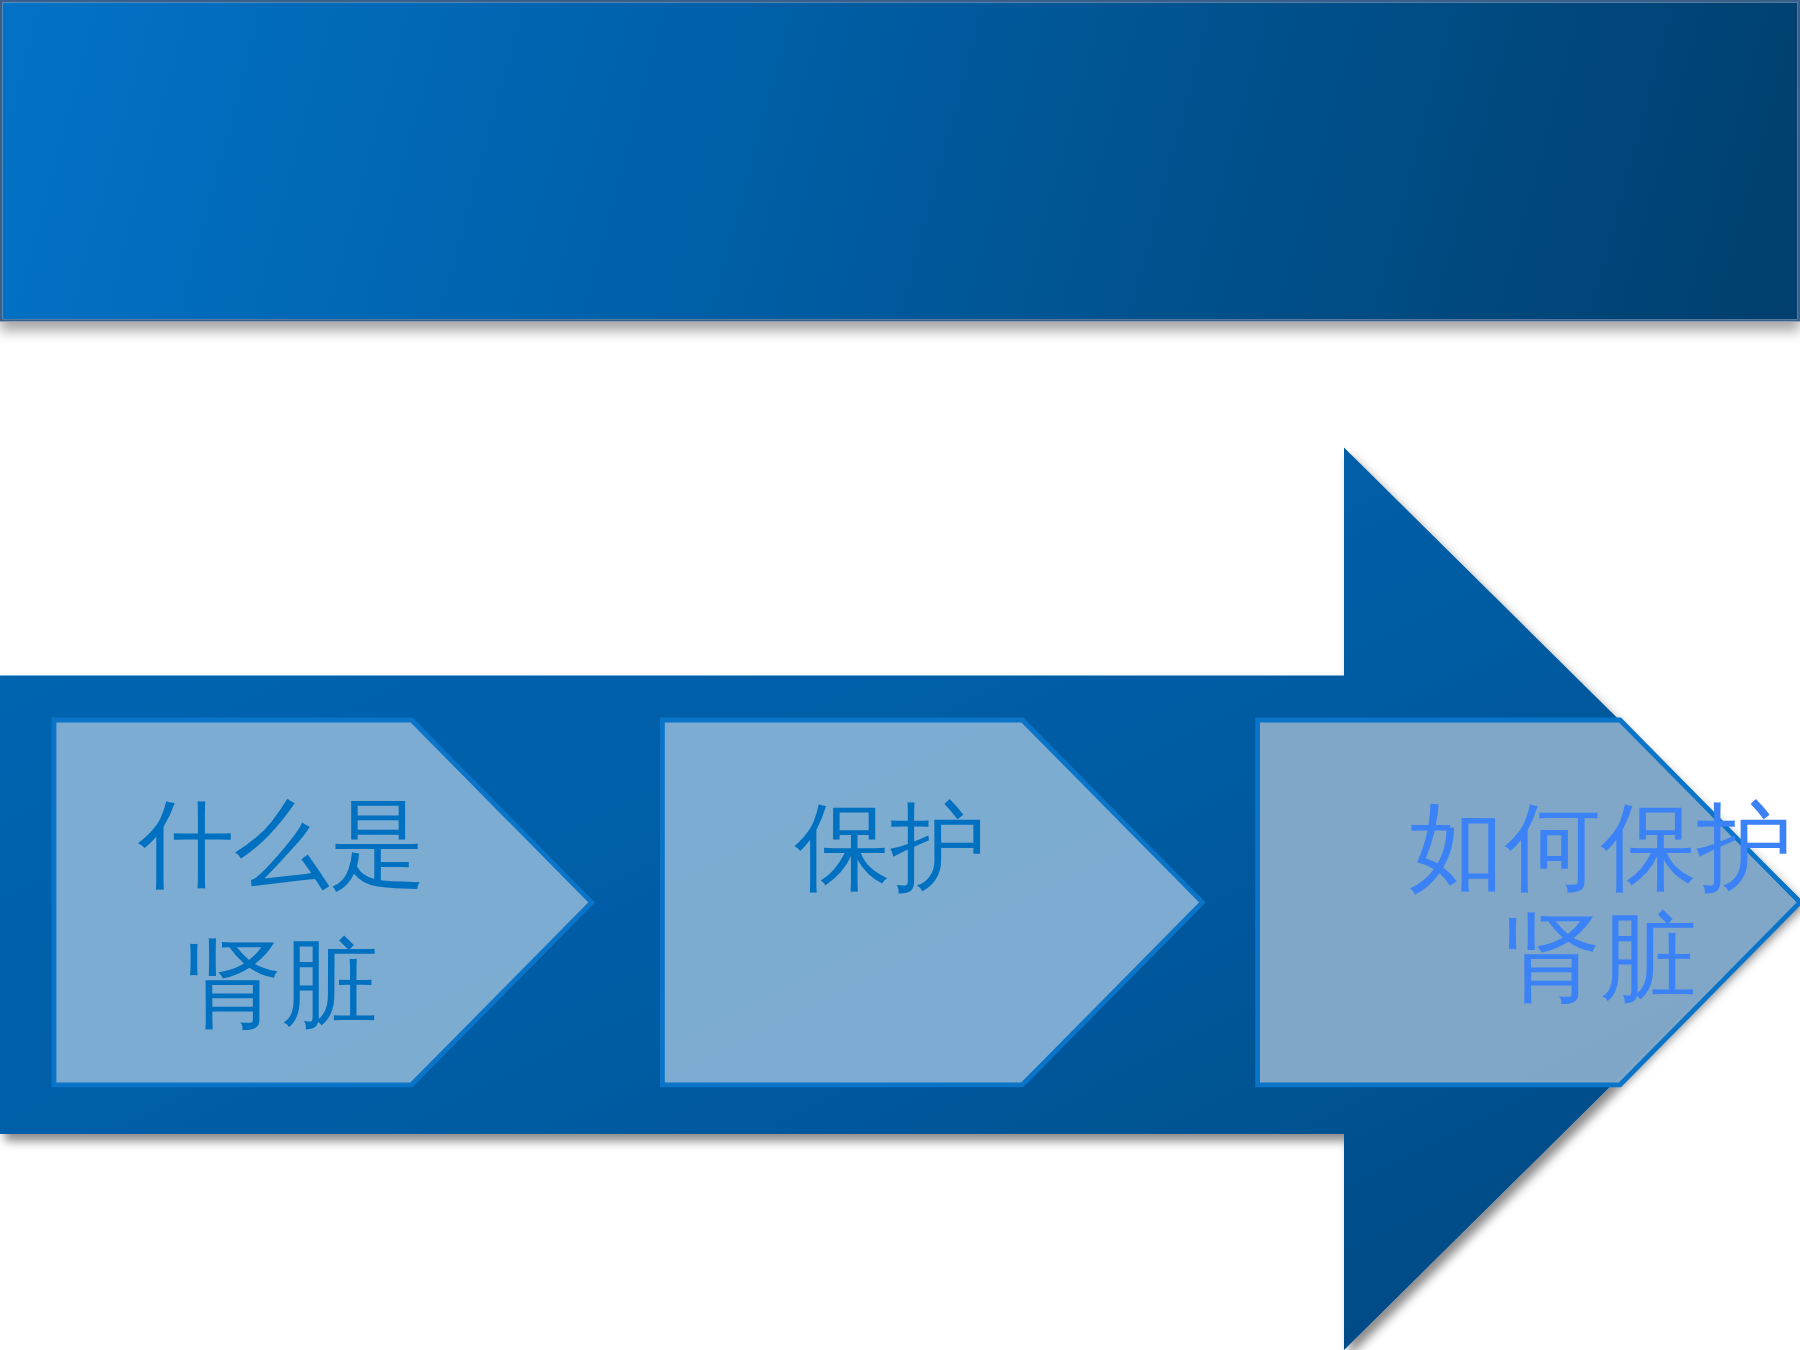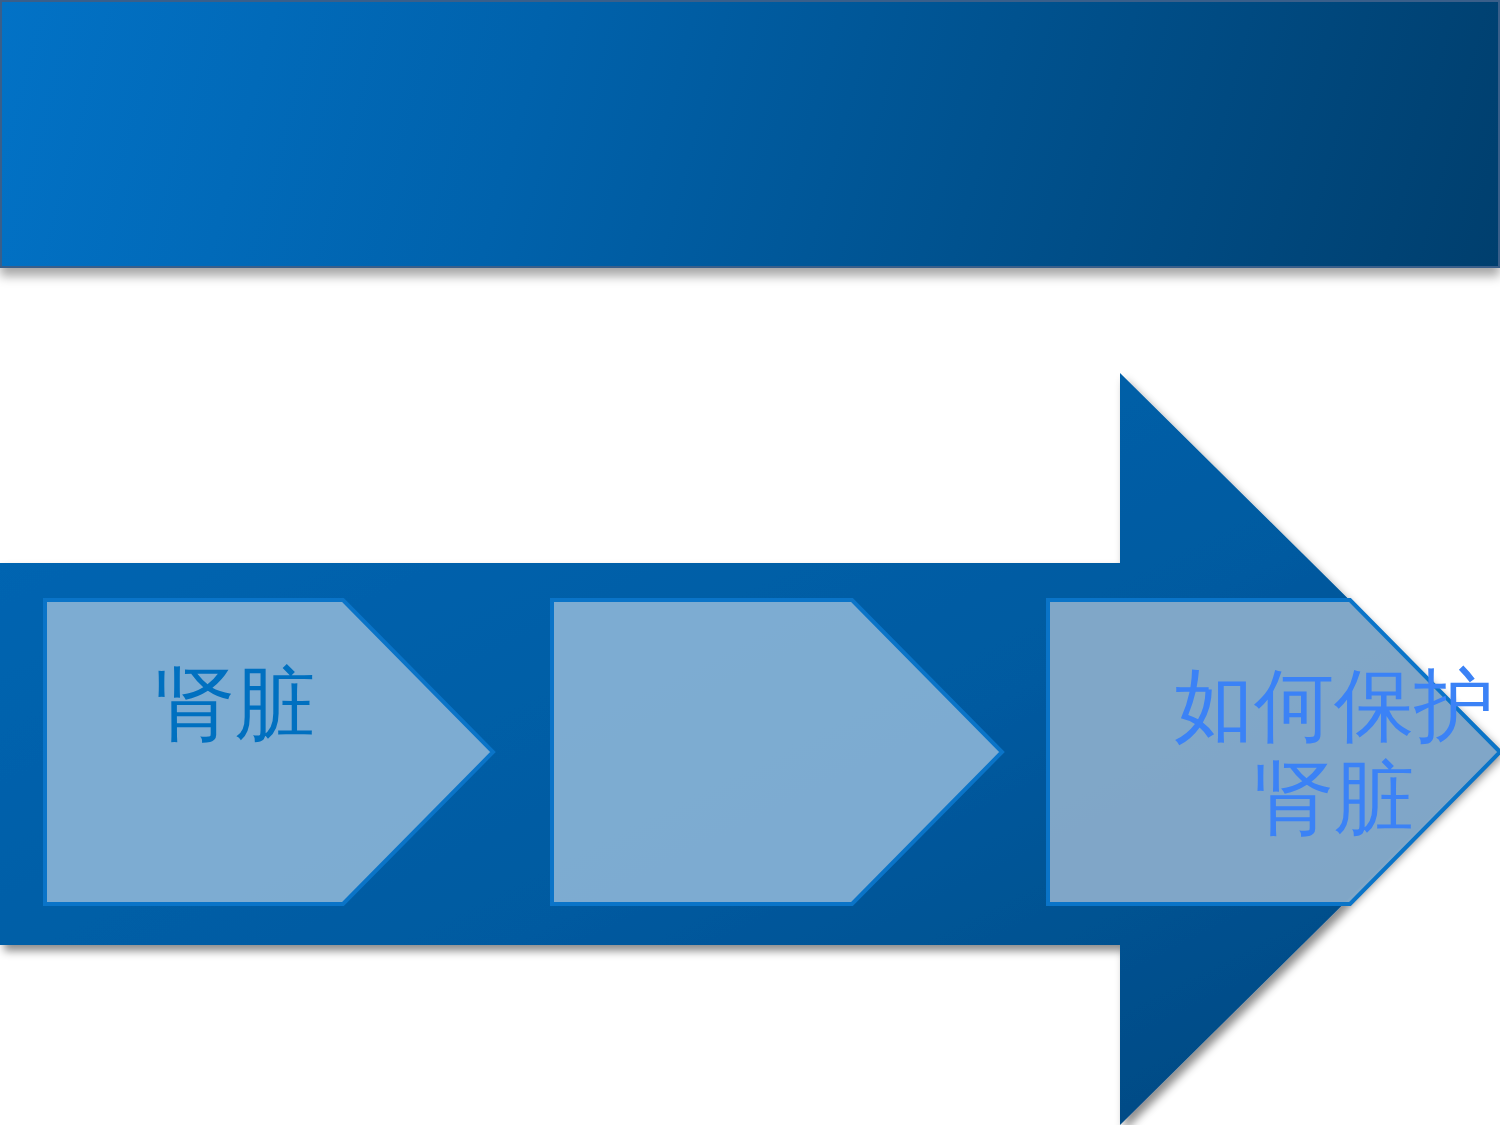--- a/index.html
+++ b/index.html
@@ -26,22 +26,24 @@
       <feDropShadow dx="4" dy="6" stdDeviation="4" flood-color="#000" flood-opacity="0.45"></feDropShadow>
     </filter>
   </defs>
   <polygon points="0,563 1120,563 1120,373 1500,749 1500,749 1120,1125 1120,945 0,945" fill="url(#arrowGrad)" filter="url(#shadow)"></polygon>
   <polygon points="45,600 343,600 493,752 343,904 45,904" fill="#84b0d4" fill-opacity="0.95" stroke="#0a74c8" stroke-width="4"></polygon>
   <polygon points="552,600 852,600 1002,752 852,904 552,904" fill="#84b0d4" fill-opacity="0.95" stroke="#0a74c8" stroke-width="4"></polygon>
   <polygon points="1048,600 1350,600 1500,752 1350,904 1048,904" fill="#84a9c9" fill-opacity="0.97" stroke="#0a74c8" stroke-width="4"></polygon>
 </svg>
 
 <div class="chev-text" style="left:45px; top:646px; width:380px; color:#0070c0; line-height:116px;">
+  <div>什么是</div>
   <div>肾脏</div>
 </div>
 
 <div class="chev-text" style="left:552px; top:660px; width:380px; color:#0070c0;">
+  <div>保护</div>
 </div>
 
 <div class="chev-text" style="left:1107px; top:660px; width:380px; color:#3b82f6;padding-left:37px;">
   <div>如何保护</div>
   <div>肾脏</div>
 </div>
 
 </body></html>

